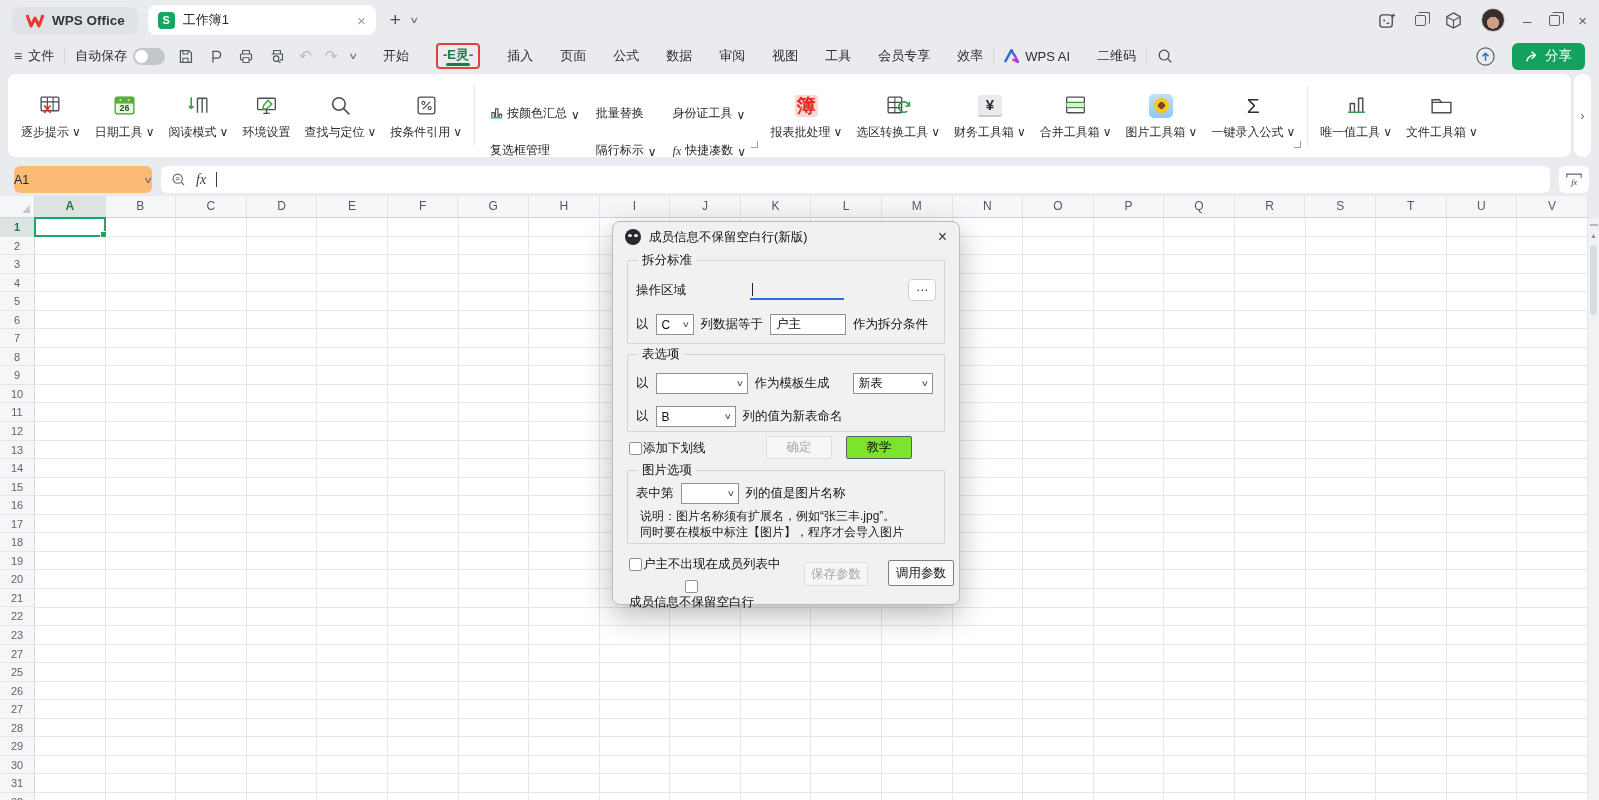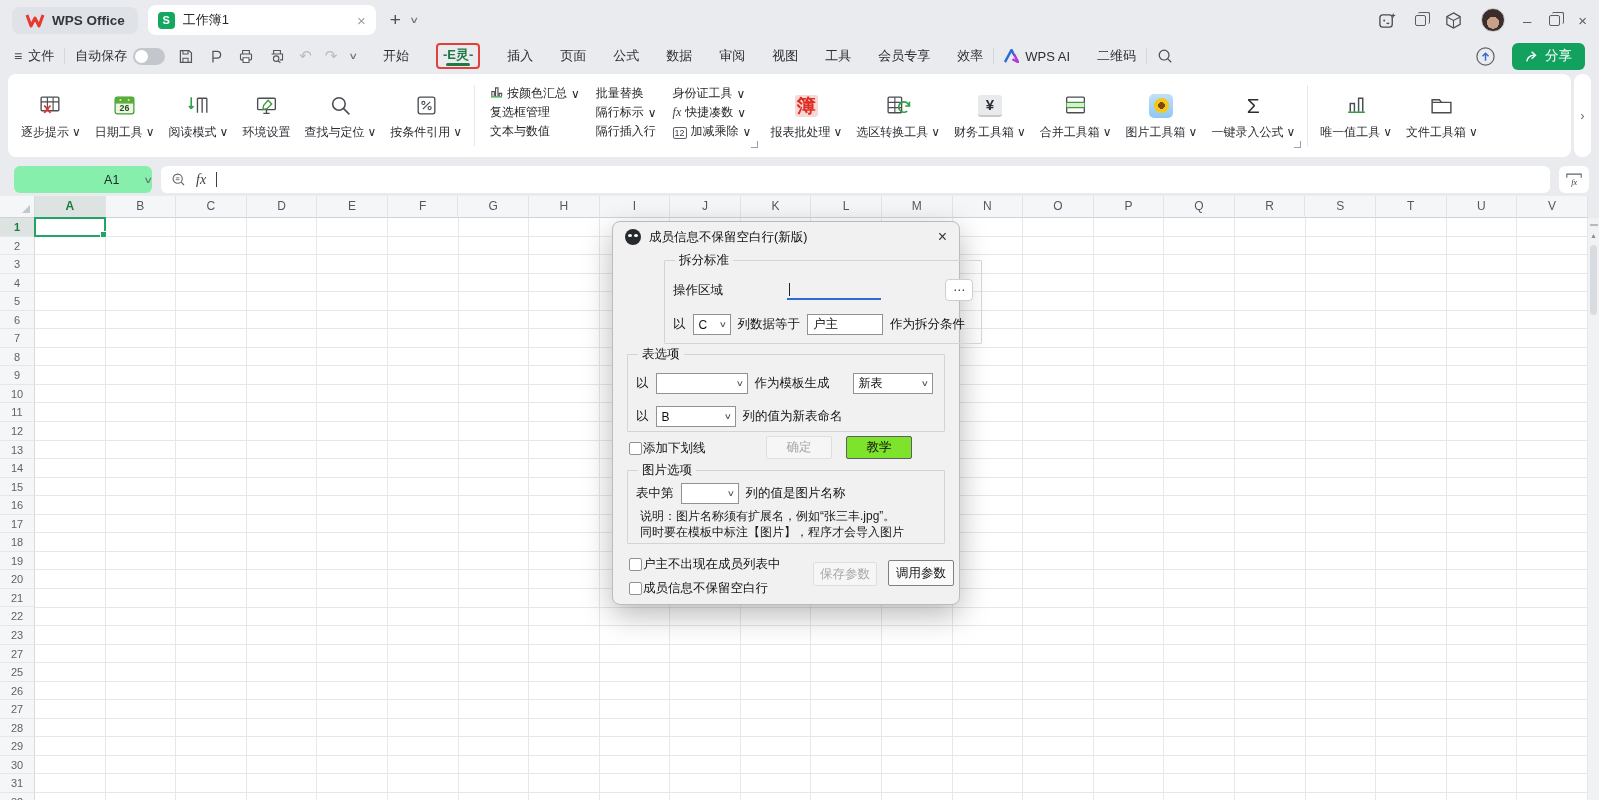--- a/index.html
+++ b/index.html
@@ -45,33 +45,33 @@
   .ribbon-panel { background:#fff; border-radius:8px; flex:1; display:flex; align-items:stretch; padding:5px 4px; position:relative; overflow:hidden; }
   .ribbon-expand { background:#fff; border-radius:8px; width:17px; display:flex; align-items:center; justify-content:center; color:#6a6e73; font-size:13px; }
   .rgroup { display:flex; align-items:stretch; position:relative; padding:0 2px; }
   .rdiv { width:1px; background:#e6e8eb; margin:6px 3px; }
   .rbtn { display:flex; flex-direction:column; align-items:center; justify-content:center; gap:3px; padding:2px 7px; font-size:12px; color:#2b2e33; white-space:nowrap; }
   .rbtn.clipped { width:26px; overflow:hidden; align-items:flex-start; padding:2px 0 2px 6px; }
   .ricon { height:30px; display:flex; align-items:center; justify-content:center; }
   .rlabel { display:flex; align-items:center; gap:3px; }
   .txtgroup { display:flex; gap:16px; padding:4px 8px 8px 10px; }
   .txtcol { display:flex; flex-direction:column; justify-content:space-between; padding:2px 0 4px; }
-  .titem { display:flex; align-items:center; gap:4px; font-size:12px; white-space:nowrap; }
+  .titem { display:flex; align-items:flex-end; gap:4px; font-size:12px; white-space:nowrap;margin-top:20px; }
   .corner { position:absolute; right:3px; bottom:4px; width:7px; height:7px; border-right:1.3px solid #9aa0a6; border-bottom:1.3px solid #9aa0a6; }
   .fx-pre { font-style:italic; font-family:"Liberation Serif","DejaVu Serif",serif; color:#3c4043; font-size:12px; }
   .twelve-pre { font-size:9px; border:1px solid #5f6368; border-radius:2px; padding:0 1px; color:#3c4043; }
   .report-ic { color:#e02b20; font-size:19px; font-weight:700; background:#f5d9d6; border-radius:3px; padding:0 2px; line-height:22px; font-family:"Liberation Serif","DejaVu Serif",serif; }
   .yen-ic { background:#e9eaec; border-radius:3px; width:24px; height:22px; display:flex; align-items:center; justify-content:center; font-size:15px; font-weight:700; color:#2b2e33; border-bottom:2px solid #c7cacd; }
   .sun-ic { width:24px; height:24px; border-radius:5px; background:linear-gradient(#bfe0fa,#8ec7f2); display:flex; align-items:center; justify-content:center; }
   .sun-core { width:15px; height:15px; border-radius:50%; background:radial-gradient(circle,#7a4a12 0 30%,#f6c716 31% 100%); }
   .sigma-ic { font-size:21px; color:#2b2e33; }
 
   
   .fbar { height:33px; display:flex; align-items:center; padding:0 10px 0 14px; gap:9px; }
-  .namebox { width:138px; height:27px; background:#86efac; border-radius:6px; display:flex; align-items:center; justify-content:flex-end; gap:26px; font-size:12.5px; }
+  .namebox { width:138px; height:27px; background:#fdba74; border-radius:6px; display:flex; align-items:center; justify-content:space-between; gap:42px; font-size:12.5px; }
   .finput { flex:1; height:27px; background:#fff; border-radius:6px; display:flex; align-items:center; gap:10px; padding:0 10px; color:#5f6368; }
   .fcaret { width:1px; height:15px; background:#3c4043; }
   .fx-exp { width:30px; height:27px; background:#fff; border-radius:6px; display:flex; align-items:center; justify-content:center; }
 
   
   .grid-area { position:absolute; top:196px; left:0; width:1588px; height:604px; background:#fff; overflow:hidden; }
   .grid-corner { position:absolute; left:0; top:0; width:35px; height:22px; background:#f5f6f8; border-right:1px solid #d7dadd; border-bottom:1px solid #cfd3d8; }
   .grid-corner::after { content:""; position:absolute; right:4px; bottom:4px; border-left:8px solid transparent; border-bottom:8px solid #c4c8cc; }
   .colheads { position:absolute; left:35px; top:0; display:flex; height:22px; }
   .col-h { width:70.59px; height:22px; line-height:21px; text-align:center; font-size:12px; color:#55595f; background:#f5f6f8; border-right:1px solid #e1e4e8; border-bottom:1px solid #cfd3d8; }
@@ -91,39 +91,39 @@
 
   
   .dialog { position:absolute; left:612px; top:221px; width:348px; height:384px; background:#f1f1f1; border:1px solid #b9bcc0; border-radius:8px; box-shadow:0 10px 30px rgba(0,0,0,.28); z-index:10; font-size:12.5px; color:#111; }
   .dlg-title { height:30px; display:flex; align-items:center; gap:8px; padding:0 12px; font-size:12.5px; }
   .dlg-icon { width:16px; height:16px; border-radius:50%; background:#26292d; position:relative; }
   .dlg-icon::before { content:""; position:absolute; left:3px; top:5px; width:4px; height:3px; background:#fff; border-radius:50%; }
   .dlg-icon::after { content:""; position:absolute; right:3px; top:5px; width:4px; height:3px; background:#fff; border-radius:50%; }
   .dlg-close { margin-left:auto; font-size:16px; color:#33373c; }
   .fs { position:absolute; left:14px; width:318px; border:1px solid #d4d4d4; border-radius:1px; padding:6px 8px; background:transparent; }
   .fs legend { font-size:12.5px; padding:0 4px; margin-left:2px; }
-  .fs1 { top:30px; height:92px;margin-left:37px; }
+  .fs1 { top:30px; height:92px; }
   .fs2 { top:124px; height:86px; }
   .fs3 { top:240px; height:82px; padding-top:2px; }
   .drow { display:flex; align-items:center; gap:7px; margin-top:8px; }
   .uinput { width:94px; height:20px; border-bottom:2px solid #2e6bd6; position:relative; }
   .uinput .caret { position:absolute; left:2px; top:3px; width:1px; height:13px; background:#222; }
   .dots-btn { width:28px; height:22px; background:#fff; border:1px solid #cfcfcf; border-radius:4px; font-size:12px; display:flex; align-items:center; justify-content:center; color:#33373c; }
   .combo { display:inline-flex; align-items:center; justify-content:space-between; background:#fff; border:1px solid #8f9398; height:21px; padding:0 4px 0 5px; font-size:12px; }
   .combo .cchev { font-size:8px; color:#55595f; transform:scaleX(1.4); }
   .w38{width:38px;} .w92{width:92px;} .w80{width:80px;} .w58{width:58px;}
   .tinput { background:#fff; border:1px solid #8f9398; height:21px; line-height:19px; padding:0 5px; width:76px; font-size:12.5px; }
   .dbtn { position:absolute; height:23px; display:flex; align-items:center; justify-content:center; font-size:12.5px; border-radius:2px; }
   .btn-ok { left:153px; top:214px; width:66px; color:#a8a8a8; border:1px solid #dedede; background:#f6f6f6; }
   .btn-teach { left:233px; top:214px; width:66px; background:#7ee32b; border:1px solid #5c5f63; color:#101010; }
-  .btn-save { left:200px; top:340px; width:64px; height:24px; color:#a8a8a8; border:1px solid #dedede; background:#f6f6f6; }
+  .btn-save { left:191px; top:340px; width:64px; height:24px; color:#a8a8a8; border:1px solid #dedede; background:#f6f6f6; }
   .btn-load { left:275px; top:338px; width:66px; height:26px; background:#fafafa; border:1px solid #7d8186; color:#101010; }
   .chkrow { position:absolute; display:flex; align-items:center; gap:1px; left:16px; }
   .chk { width:13px; height:13px; background:#fff; border:1px solid #8f9398; border-radius:2px; flex:none; }
-  .ck-underline { top:218px; } .ck-head { top:334px; } .ck-blank { top:358px; }
+  .ck-underline { top:218px; } .ck-head { top:334px; } .ck-blank { top:358px;flex-direction:column; }
   .note { margin:5px 0 0 4px; font-size:12px; line-height:1.25; color:#1b1b1b; }
 
   svg { flex:none; }
 </style>
 </head>
 <body>
 
 <div class="titlebar">
   <div class="wps-pill">
     <svg width="20" height="15" viewBox="0 0 20 15">

